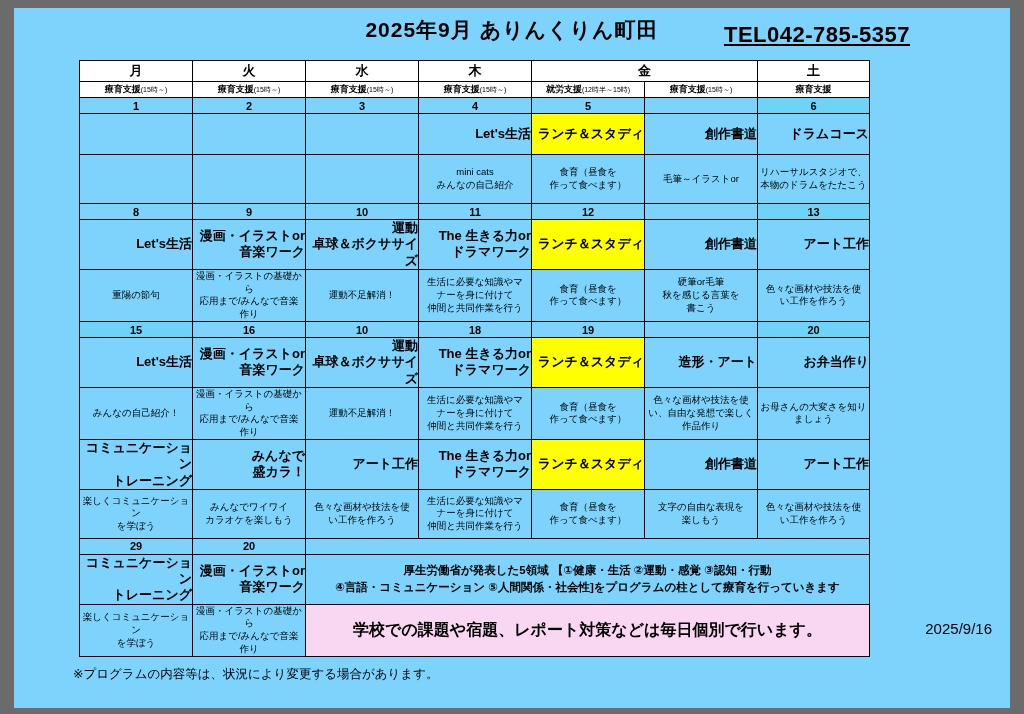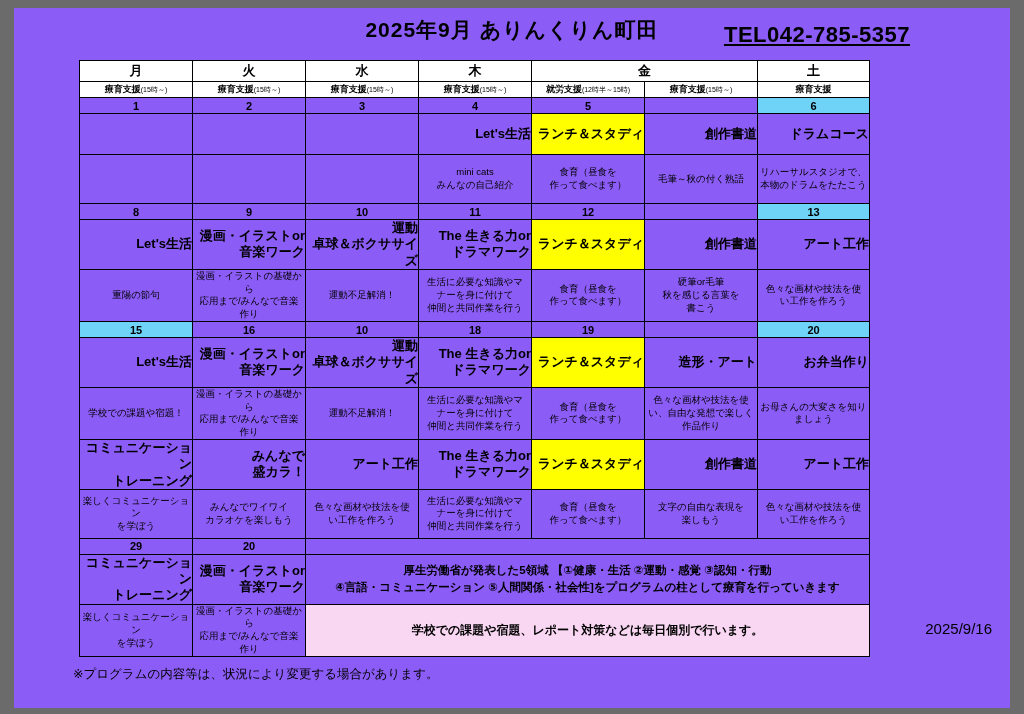--- a/index.html
+++ b/index.html
@@ -3,21 +3,21 @@
 <meta charset="utf-8">
 <style>
   html,body{margin:0;padding:0;}
   body{
     width:1024px;height:714px;background:#6b6b6b;
     font-family:"Liberation Sans","DejaVu Sans",sans-serif;
     overflow:hidden;
   }
   .page{
     position:absolute;left:14px;top:8px;width:996px;height:700px;
-    background:#8b5cf6;
+    background:#7dd3fc;
   }
   .header{
     position:relative;height:40px;
   }
   .title{
     position:absolute;left:0;right:0;top:8px;text-align:center;
     font-size:21px;font-weight:bold;letter-spacing:1px;
   }
   .tel{
     position:absolute;right:100px;top:14px;font-size:22px;font-weight:bold;
@@ -53,21 +53,21 @@
   .desc{
     height:48px;text-align:center;font-size:9.5px;line-height:1.35;
     padding:2px 3px;
   }
   .blank{height:40px;}
   .notice{
     text-align:center;font-size:11.5px;font-weight:bold;line-height:1.5;
     padding:4px 6px;
   }
   .pinkrow{
-    background:#f9d6f2;text-align:center;font-size:12px;font-weight:bold;
+    background:#f9d6f2;text-align:center;font-size:16px;font-weight:bold;
     padding:8px 4px;
     margin-top:48px;
   }
   .footnotes{
     position:absolute;left:59px;top:655px;font-size:12.5px;line-height:1.9;
   }
   .swatch{
     display:inline-block;width:13px;height:11px;background:#6fd3f7;
     border:1px solid #777;vertical-align:-1px;margin:0 2px;
   }
@@ -130,21 +130,21 @@
           <td class="prog yellow">ランチ＆スタディ</td>
           <td class="prog">創作書道</td>
           <td class="prog">ドラムコース</td>
         </tr>
         <tr>
           <td class="desc"></td>
           <td class="desc"></td>
           <td class="desc"></td>
           <td class="desc">mini cats<br>みんなの自己紹介</td>
           <td class="desc">食育（昼食を<br>作って食べます）</td>
-          <td class="desc">毛筆～秋の付く熟語</td>
+          <td class="desc">毛筆～イラストor</td>
           <td class="desc">リハーサルスタジオで、<br>本物のドラムをたたこう</td>
         </tr>
         <tr>
           <td class="daynum">8</td>
           <td class="daynum">9</td>
           <td class="daynum">10</td>
           <td class="daynum">11</td>
           <td class="daynum">12</td>
           <td class="daynum"></td>
           <td class="daynum blue">13</td>
@@ -179,21 +179,21 @@
         <tr>
           <td class="prog">Let's生活</td>
           <td class="prog">漫画・イラストor<span class="l2">音楽ワーク</span></td>
           <td class="prog">運動<span class="l2">卓球＆ボクササイズ</span></td>
           <td class="prog">The 生きる力or<span class="l2">ドラマワーク</span></td>
           <td class="prog yellow">ランチ＆スタディ</td>
           <td class="prog">造形・アート</td>
           <td class="prog">お弁当作り</td>
         </tr>
         <tr>
-          <td class="desc">学校での課題や宿題！</td>
+          <td class="desc">みんなの自己紹介！</td>
           <td class="desc">漫画・イラストの基礎から<br>応用まで/みんなで音楽<br>作り</td>
           <td class="desc">運動不足解消！</td>
           <td class="desc">生活に必要な知識やマ<br>ナーを身に付けて<br>仲間と共同作業を行う</td>
           <td class="desc">食育（昼食を<br>作って食べます）</td>
           <td class="desc">色々な画材や技法を使<br>い、自由な発想で楽しく<br>作品作り</td>
           <td class="desc">お母さんの大変さを知り<br>ましょう</td>
         </tr>
         <tr>
           <td class="prog">コミュニケーション<span class="l2">トレーニング</span></td>
           <td class="prog">みんなで<span class="l2">盛カラ！</span></td>

